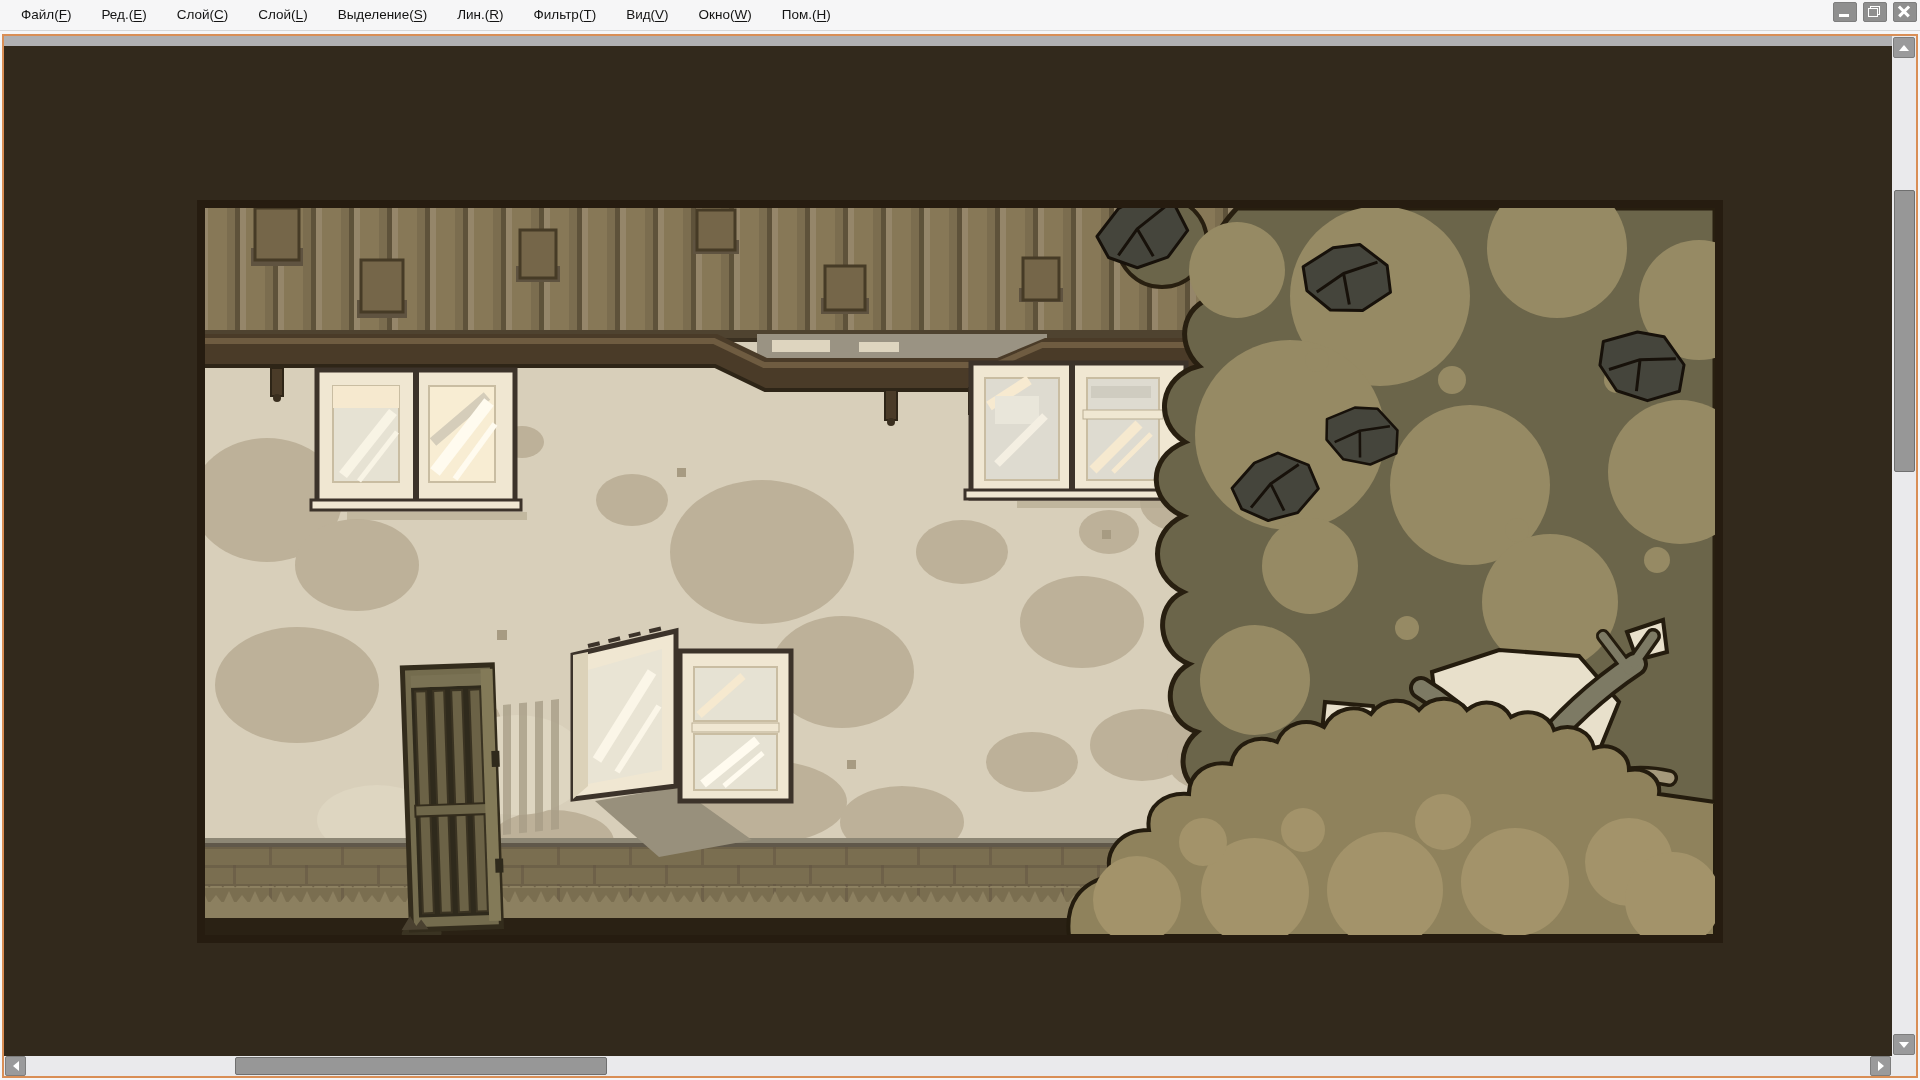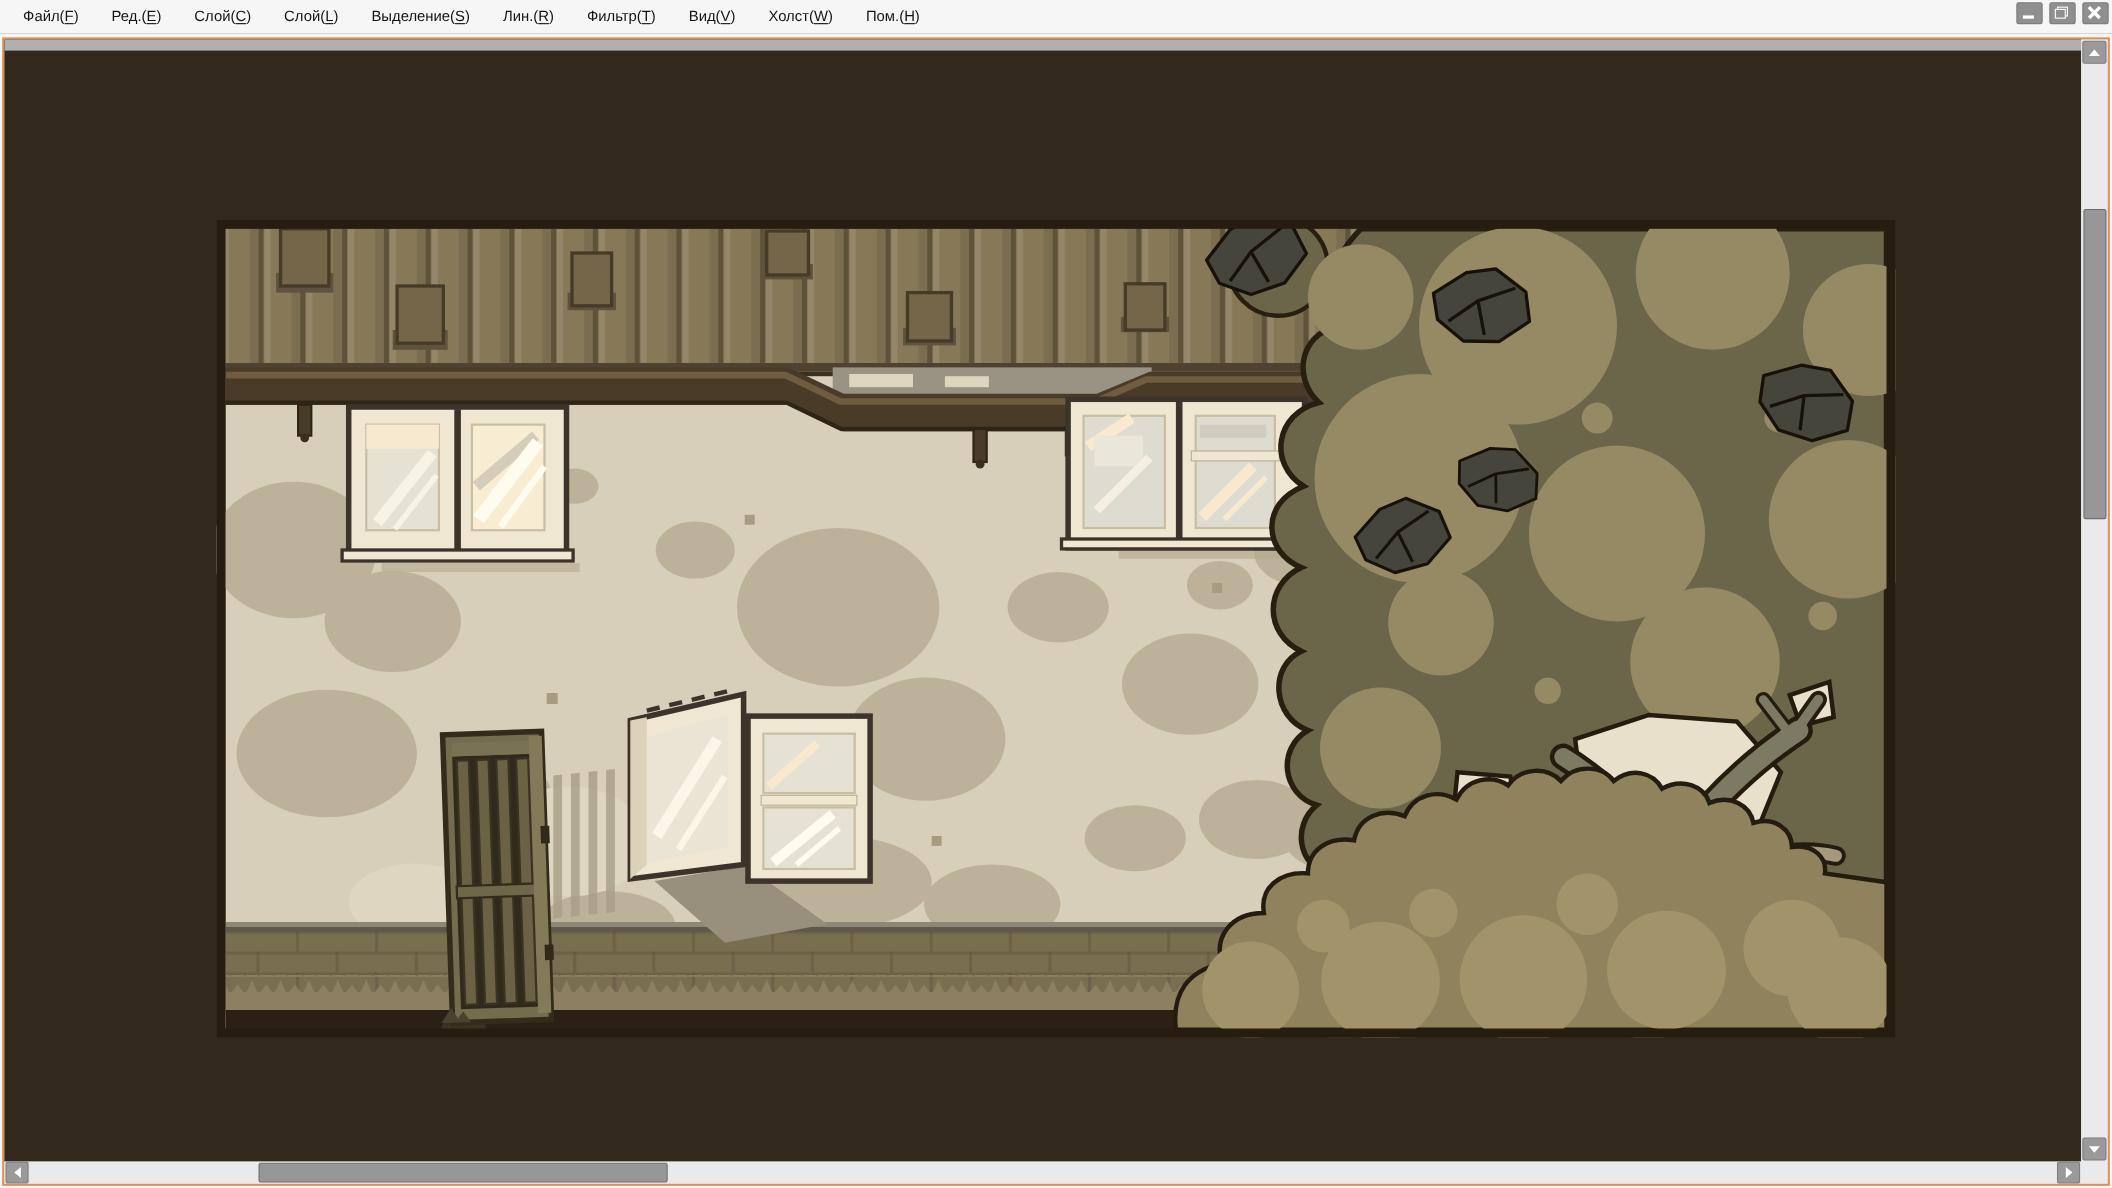--- a/index.html
+++ b/index.html
@@ -58,21 +58,21 @@
 
   <div class="menubar">
     <div class="menu-item"><span>Файл(</span><span class="hk">F</span><span>)</span></div>
     <div class="menu-item"><span>Ред.(</span><span class="hk">E</span><span>)</span></div>
     <div class="menu-item"><span>Слой(</span><span class="hk">C</span><span>)</span></div>
     <div class="menu-item"><span>Слой(</span><span class="hk">L</span><span>)</span></div>
     <div class="menu-item"><span>Выделение(</span><span class="hk">S</span><span>)</span></div>
     <div class="menu-item"><span>Лин.(</span><span class="hk">R</span><span>)</span></div>
     <div class="menu-item"><span>Фильтр(</span><span class="hk">T</span><span>)</span></div>
     <div class="menu-item"><span>Вид(</span><span class="hk">V</span><span>)</span></div>
-    <div class="menu-item"><span>Холст(</span><span class="hk">W</span><span>)</span></div>
+    <div class="menu-item"><span>Окно(</span><span class="hk">W</span><span>)</span></div>
     <div class="menu-item"><span>Пом.(</span><span class="hk">H</span><span>)</span></div>
 
     <div class="win-controls">
       <div class="wbtn">
           <span class="ic-min"></span>
         </div>
       <div class="wbtn">
           <span class="ic-res"></span>
         </div>
       <div class="wbtn">

